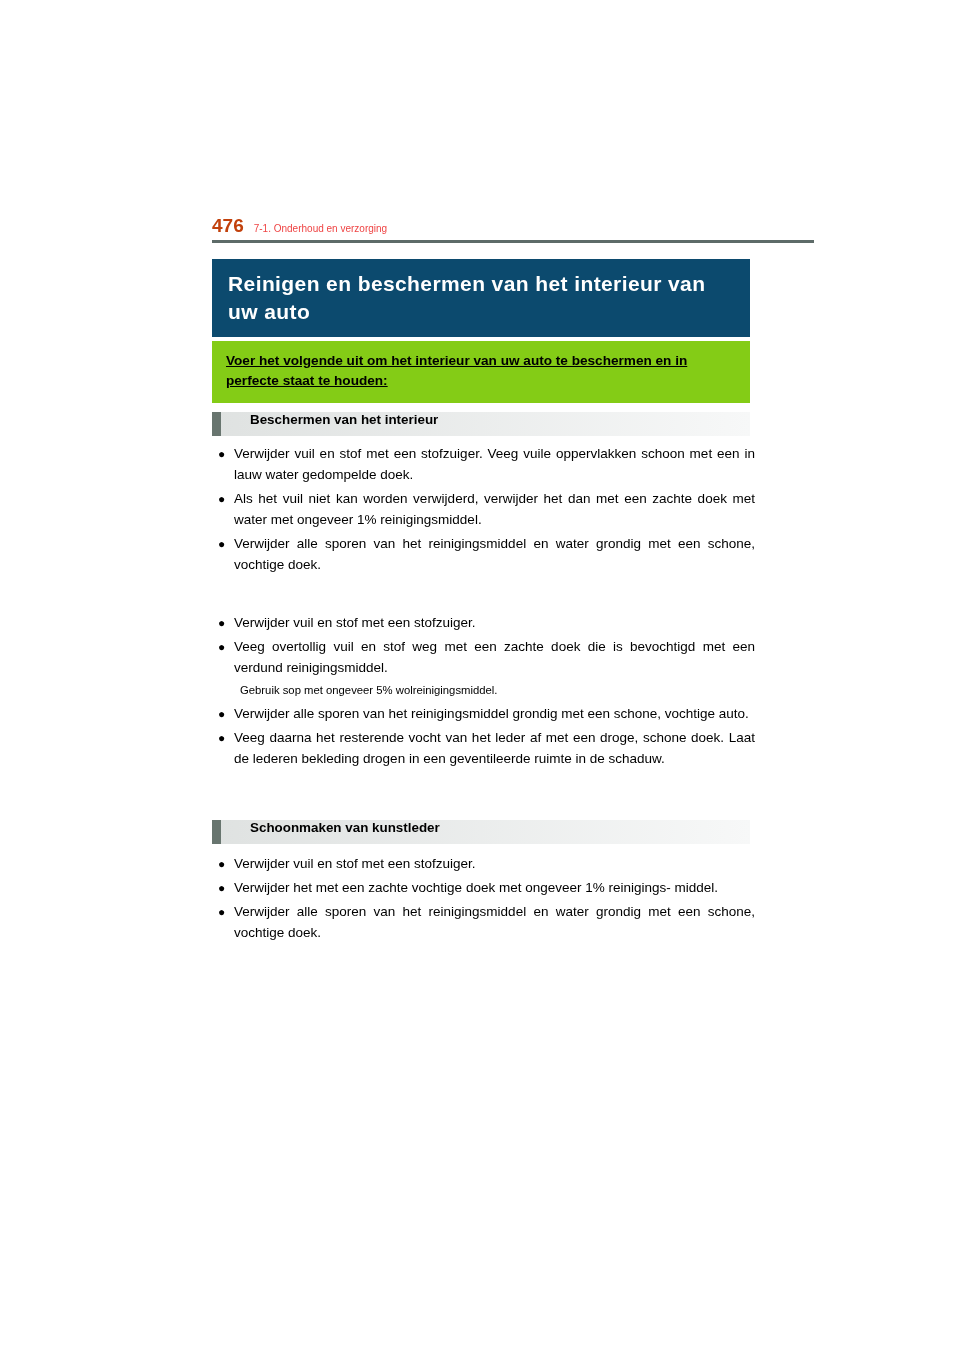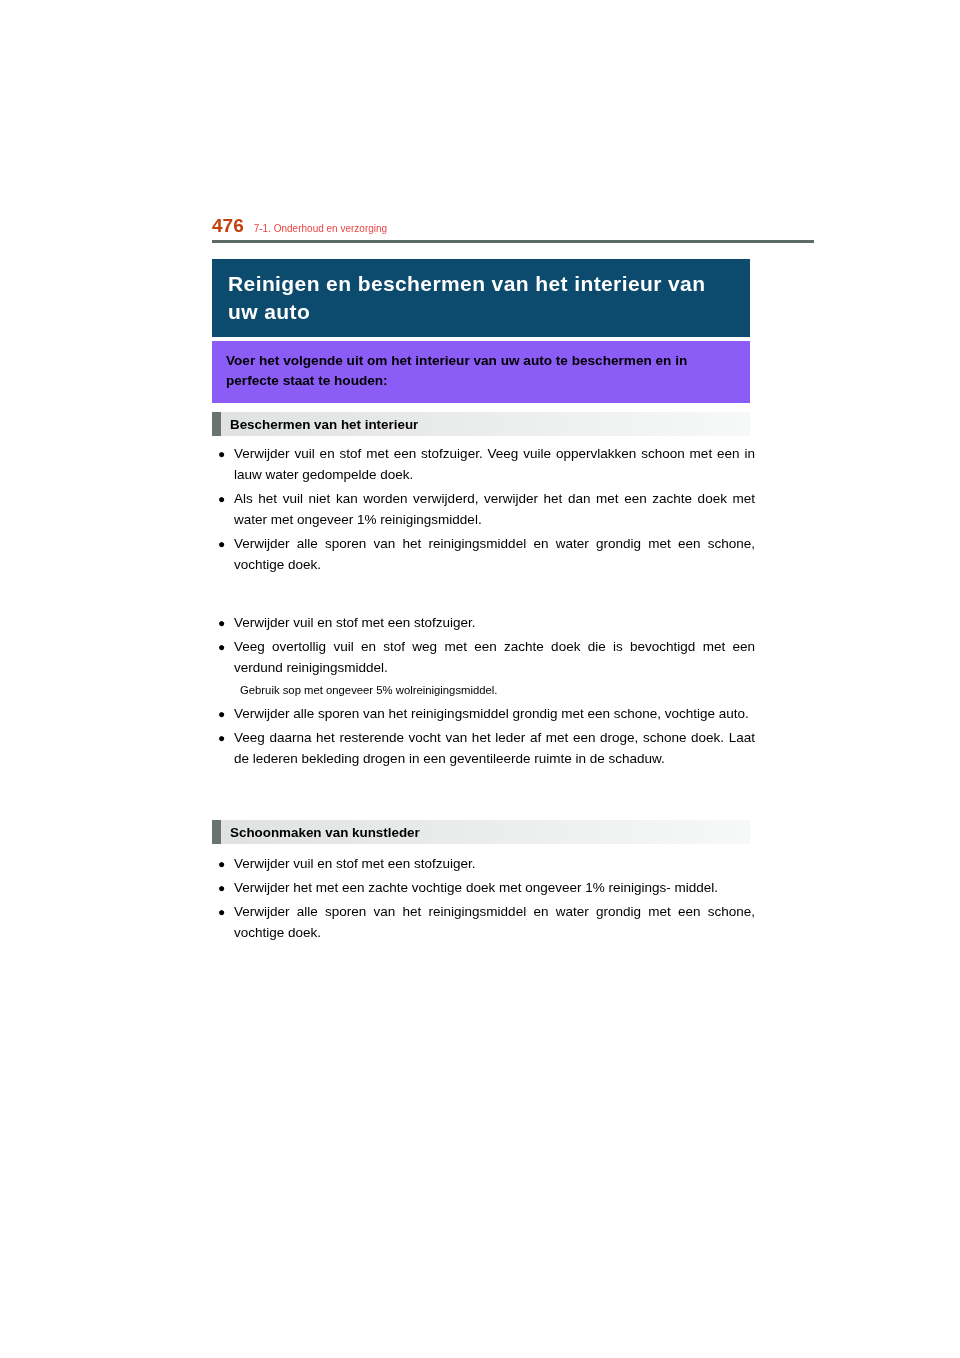--- a/index.html
+++ b/index.html
@@ -70,39 +70,41 @@
     letter-spacing: 0.4px;
   }
 
   
   .intro-box {
     position: absolute;
     left: 212px;
     top: 341px;
     width: 538px;
     box-sizing: border-box;
-    background: #8b5cf6;
+    background: #84cc16;
     padding: 10px 14px 11px 14px;
+    text-decoration: underline;
   }
   .intro-box .intro-text {
     font-size: 13.6px;
     font-weight: bold;
     line-height: 1.5;
     color: #000;
   }
 
   
   .section-bar {
     position: absolute;
     left: 212px;
     width: 538px;
     height: 24px;
     background: linear-gradient(to right, #dfe2e1, #f7f8f8);
     display: flex;
-    align-items: center;
+    align-items: flex-start;
+    gap: 20px;
   }
   .section-bar .tab {
     width: 9px;
     height: 24px;
     background: #68756f;
     flex: 0 0 auto;
   }
   .section-bar .section-title {
     font-size: 13.4px;
     font-weight: bold;

